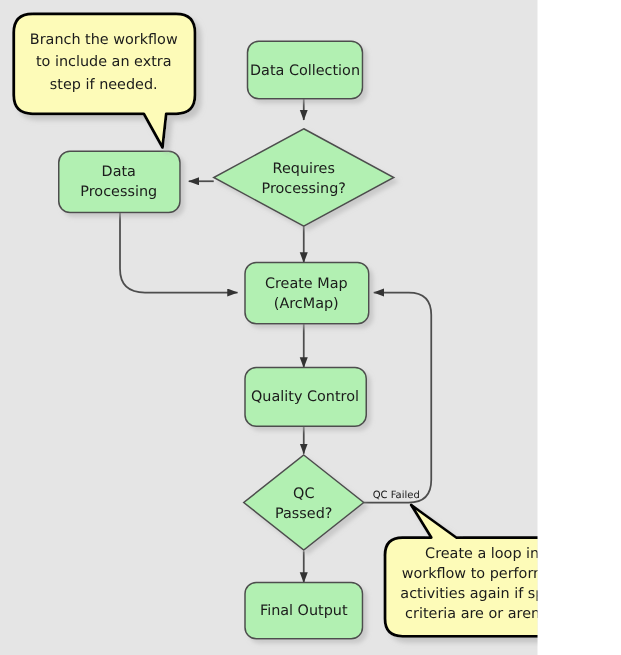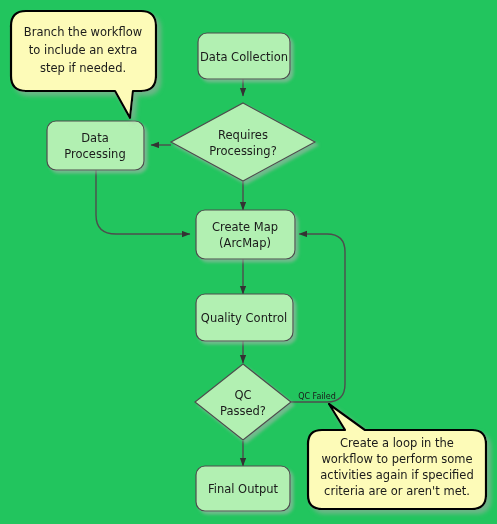--- a/index.html
+++ b/index.html
@@ -5,23 +5,23 @@
   html, body {
     margin: 0;
     padding: 0;
     background: #ffffff;
   }
   body {
     font-family: "DejaVu Sans", sans-serif;
   }
   #canvas {
     position: relative;
-    width: 497px;
+    width: 430px;
     height: 524px;
-    background: #22c55e;
+    background: #e5e5e5;
     overflow: hidden;
   }
   #diagram-svg {
     position: absolute;
     left: 0;
     top: 0;
     width: 497px;
     height: 524px;
   }
   .node-label {

